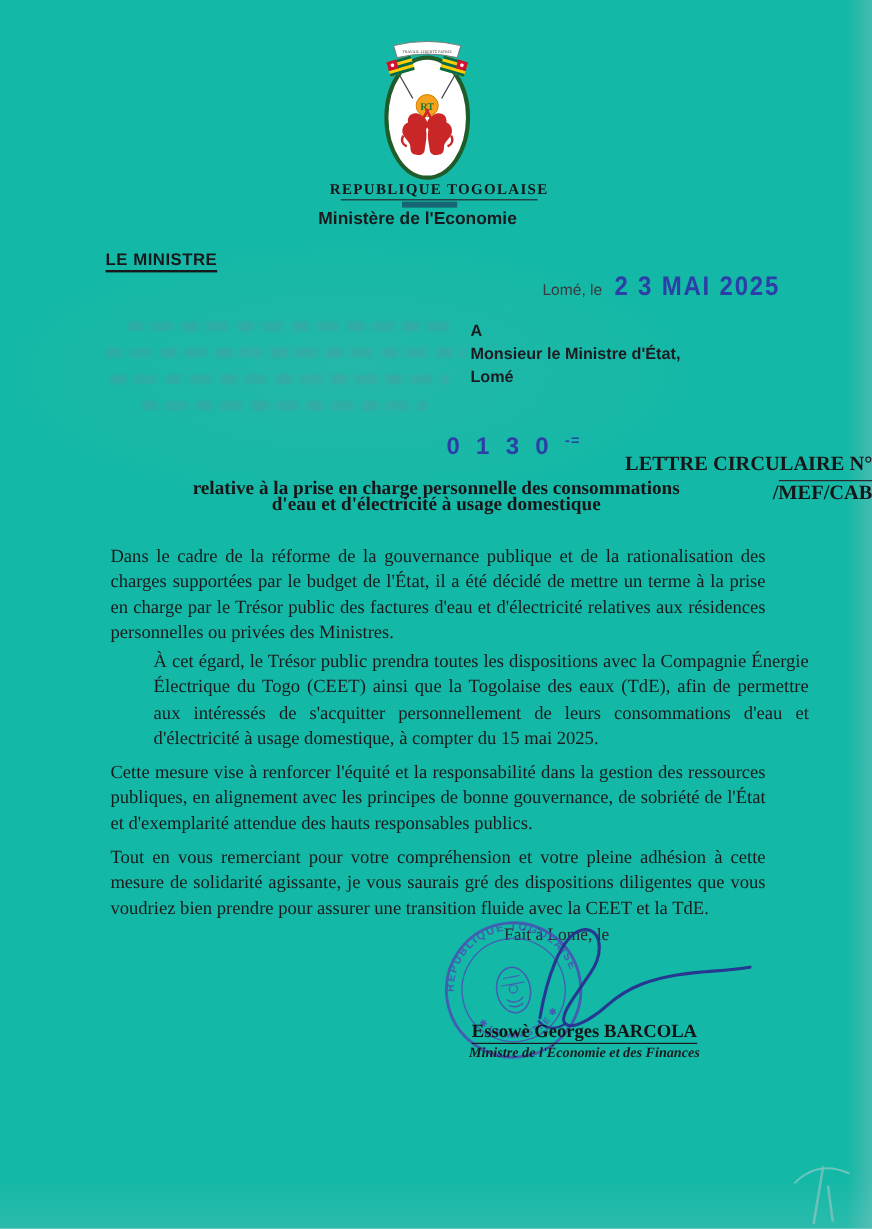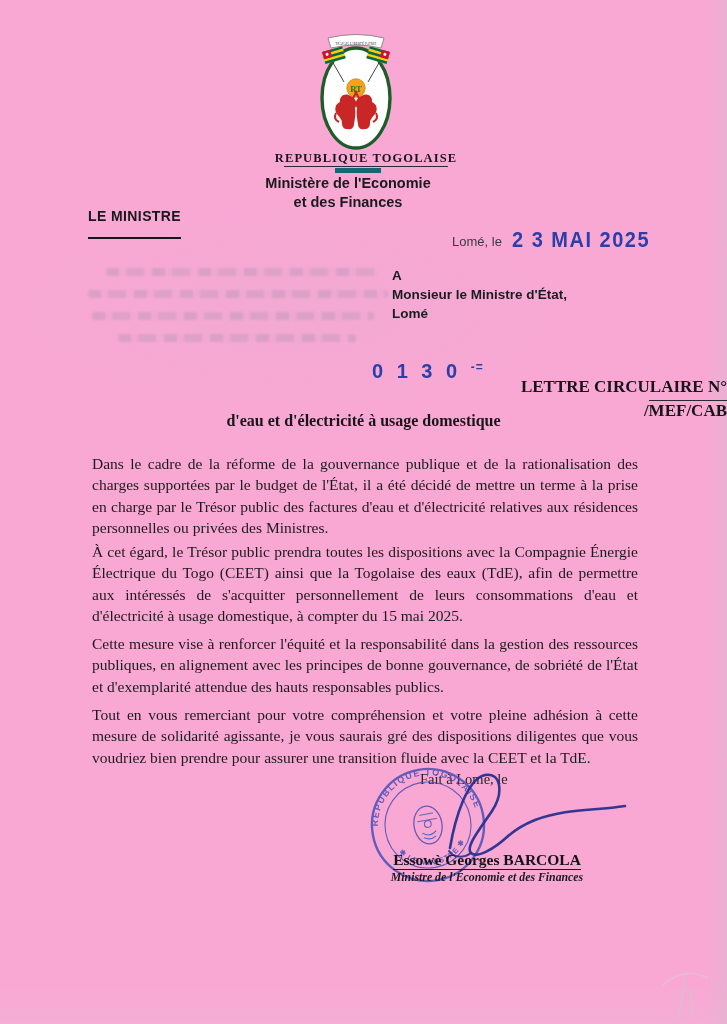--- a/index.html
+++ b/index.html
@@ -1,36 +1,36 @@
 <!DOCTYPE html>
 <html><head>
 <meta charset="utf-8">
 <style>
   html,body{margin:0;padding:0;background:#e8e8e8;}
   .page{
-    position:relative;width:727px;height:1024px;background:#f9a8d4;
+    position:relative;width:727px;height:1024px;background:#14b8a6;
     font-family:"Liberation Serif",serif;color:#1c1c1e;overflow:hidden;
     margin:0 auto;
   }
   .scan-shade{position:absolute;inset:0;pointer-events:none;
     background:
       radial-gradient(ellipse 420px 160px at 290px 310px, rgba(175,180,192,.10), transparent 70%),
       linear-gradient(90deg, transparent 97%, rgba(195,196,204,.28)),
       linear-gradient(0deg, rgba(210,210,214,.12), transparent 4%);
   }
   .abs{position:absolute;}
   
   .republic{top:151px;left:366px;transform:translateX(-50%);
     font-weight:bold;font-size:12.5px;letter-spacing:1.1px;color:#15151a;white-space:nowrap;}
   .republic-rule{top:166px;left:366px;transform:translateX(-50%);width:164px;height:1.3px;background:#2a2a30;}
   .republic-bar{top:168px;left:358px;transform:translateX(-50%);width:46px;height:5px;background:#176675;}
   .ministry{top:174px;left:348px;transform:translateX(-50%);text-align:center;
     font-family:"Liberation Sans",sans-serif;font-weight:bold;font-size:14.5px;line-height:18.5px;color:#191a1e;white-space:nowrap;}
   .minister-heading{top:208px;left:88px;font-family:"Liberation Sans",sans-serif;font-weight:bold;
-    font-size:14px;letter-spacing:.4px;color:#17181c;border-bottom:2px solid #17181c;padding-bottom:13px;}
+    font-size:14px;letter-spacing:.4px;color:#17181c;border-bottom:2px solid #17181c;padding-bottom:1px;}
   
   .place-label{top:234px;left:452px;font-family:"Liberation Sans",sans-serif;font-size:13px;font-weight:500;color:#3a3a40;}
   .date-stamp{top:227px;left:512px;font-family:"Liberation Sans",sans-serif;font-weight:bold;
     font-size:20px;letter-spacing:1.5px;color:#2c3ea8;transform:scaleY(1.12);transform-origin:top left;white-space:nowrap;}
   
   .recipient{top:266px;left:392px;font-family:"Liberation Sans",sans-serif;font-weight:bold;
     font-size:13.5px;line-height:19.2px;color:#1b1c21;}
   
   .bleed{top:268px;left:88px;width:302px;height:96px;opacity:.55;filter:blur(1.1px);}
   .bleed div{position:absolute;height:8px;border-radius:3px;
@@ -44,21 +44,21 @@
     font-weight:bold;font-size:20px;letter-spacing:4px;white-space:nowrap;text-align:right;}
   .number-marks{font-size:12px;letter-spacing:1px;vertical-align:7px;}
   .subject-title{top:377px;left:0;width:727px;display:flex;justify-content:center;align-items:flex-end;
     font-weight:bold;font-size:17px;color:#161619;flex-direction:column;}
   .blank-line{display:inline-block;width:78px;border-bottom:1.6px solid #2b2b2f;height:3px;}
   .subtitle{left:0;width:727px;text-align:center;font-weight:bold;font-size:16px;color:#161619;}
   .subtitle1{top:399px;}
   .subtitle2{top:412px;}
   
   .para{left:92px;width:546px;font-size:15.5px;line-height:21.4px;text-align:justify;color:#1b1b1d;}
-  .p1{top:453px;} .p2{top:541px;} .p3{top:633px;} .p4{top:704px;}
+  .p1{top:453px;} .p2{top:541px;margin-left:36px;} .p3{top:633px;} .p4{top:704px;}
   
   .closing-place{top:771px;left:420px;font-size:14.5px;color:#26262b;}
   .seal{top:763px;left:366px;opacity:.85;}
   .signature{top:763px;left:355px;}
   .signer-name{top:851px;left:375px;width:224px;text-align:center;font-weight:bold;font-size:15.5px;color:#141417;white-space:nowrap;}
   .signer-name span{border-bottom:1.6px solid #1a1a1e;padding-bottom:1px;}
   .signer-title{top:870px;left:375px;width:224px;text-align:center;font-weight:bold;font-style:italic;
     font-size:11.8px;color:#1a1a1e;white-space:nowrap;}
   
   .scanner-credit{top:986px;right:16px;font-family:"Liberation Sans",sans-serif;font-weight:bold;
@@ -107,21 +107,20 @@
       <path d="M23,92 q-6,-3 -3,-9" stroke="#c92727" stroke-width="2" fill="none"></path>
       <path d="M36,70 l5,-9" stroke="#c92727" stroke-width="2.2"></path>
     </g>
   </svg>
 
   <div class="abs republic">REPUBLIQUE TOGOLAISE</div>
   <div class="abs republic-rule"></div>
   <div class="abs republic-bar"></div>
   <div class="abs ministry">
     <div>Ministère de l'Economie</div>
-    <div>et des Finances</div>
   </div>
   <div class="abs minister-heading">LE MINISTRE</div>
 
   <div class="abs place-label">Lomé, le</div>
   <div class="abs date-stamp">2 3 MAI 2025</div>
 
   <div class="abs recipient">
     <div>A</div>
     <div>Monsieur le Ministre d'État,</div>
     <div>Lomé</div>
@@ -137,20 +136,21 @@
   <div class="abs number-stamp">
     <span>0 1 3 0</span>
     <span class="number-marks">-=</span>
   </div>
 
   <div class="abs subject-title">
     <span>LETTRE CIRCULAIRE N°</span>
       <span class="blank-line"></span>
       <span>/MEF/CAB</span>
   </div>
+  <div class="abs subtitle subtitle1">relative à la prise en charge personnelle des consommations</div>
   <div class="abs subtitle subtitle2">d'eau et d'électricité à usage domestique</div>
 
   <div class="abs para p1">Dans le cadre de la réforme de la gouvernance publique et de la rationalisation des charges supportées par le budget de l'État, il a été décidé de mettre un terme à la prise en charge par le Trésor public des factures d'eau et d'électricité relatives aux résidences personnelles ou privées des Ministres.</div>
   <div class="abs para p2">À cet égard, le Trésor public prendra toutes les dispositions avec la Compagnie Énergie Électrique du Togo (CEET) ainsi que la Togolaise des eaux (TdE), afin de permettre aux intéressés de s'acquitter personnellement de leurs consommations d'eau et d'électricité à usage domestique, à compter du 15 mai 2025.</div>
   <div class="abs para p3">Cette mesure vise à renforcer l'équité et la responsabilité dans la gestion des ressources publiques, en alignement avec les principes de bonne gouvernance, de sobriété de l'État et d'exemplarité attendue des hauts responsables publics.</div>
   <div class="abs para p4">Tout en vous remerciant pour votre compréhension et votre pleine adhésion à cette mesure de solidarité agissante, je vous saurais gré des dispositions diligentes que vous voudriez bien prendre pour assurer une transition fluide avec la CEET et la TdE.</div>
 
   <div class="abs closing-place">Fait à Lomé, le</div>
 
   <svg class="abs seal" width="124" height="124" viewBox="0 0 124 124">

